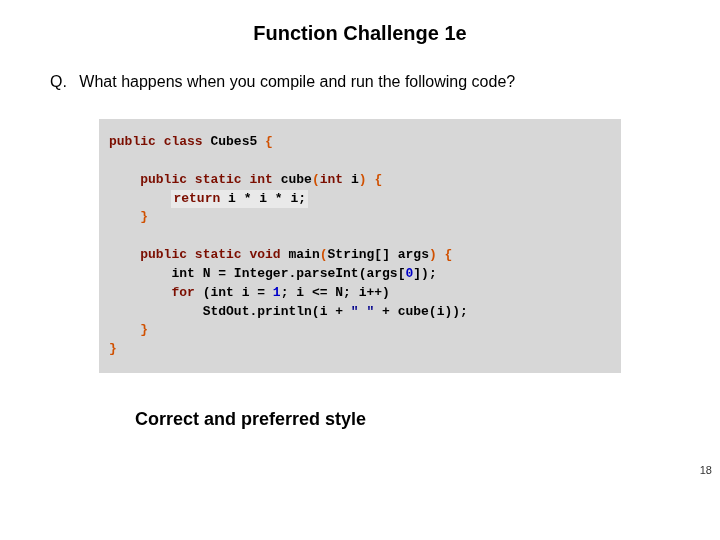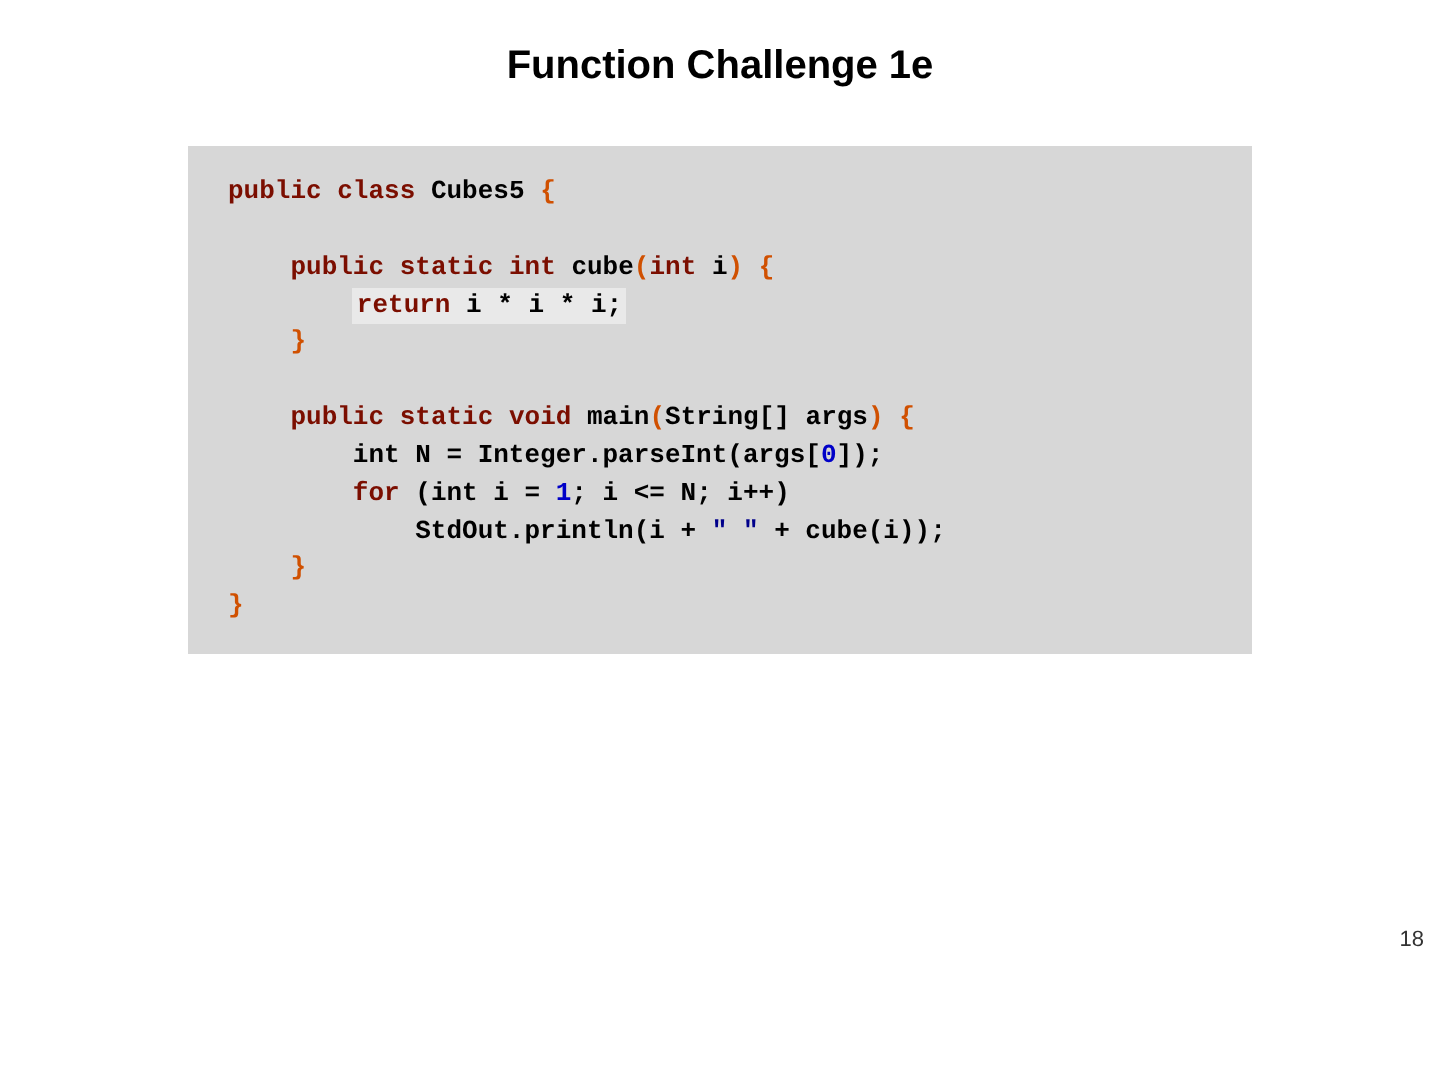--- a/index.html
+++ b/index.html
@@ -29,21 +29,21 @@
     font-size: 16px;
     color: #000;
   }
   .question .q-mark {
     margin-right: 8px;
   }
   .code-box {
     margin: 28px auto 0 auto;
     width: 500px;
     background: #d7d7d7;
-    padding: 14px 12px 14px 20px;
+    padding: 14px 12px 14px 10px;
     font-family: "Courier New", Courier, monospace;
     font-size: 13px;
     font-weight: bold;
     line-height: 1.45;
     white-space: pre;
     color: #000;
     position: relative;
   }
   .kw { color: #7b0e00; }
   .tp { color: #7b0e00; }
@@ -70,30 +70,35 @@
     color: #333;
   }
 </style>
 </head>
 <body>
 
 <div class="slide">
 
   <div class="title">Function Challenge 1e</div>
 
+  <div class="question">
+    <span class="q-mark">Q.</span>
+    <span>What happens when you compile and run the following code?</span>
+  </div>
 
   <div class="code-box"><span class="kw">public</span> <span class="kw">class</span> <span class="id">Cubes5</span> <span class="br">{</span>
 
     <span class="kw">public</span> <span class="kw">static</span> <span class="tp">int</span> <span class="id">cube</span><span class="br">(</span><span class="tp">int</span> <span>i</span><span class="br">)</span> <span class="br">{</span>
         <span class="hl"><span class="kw">return</span> <span>i * i * i;</span></span>
     <span class="br">}</span>
 
     <span class="kw">public</span> <span class="kw">static</span> <span class="tp">void</span> <span class="id">main</span><span class="br">(</span><span class="id">String[]</span> <span>args</span><span class="br">)</span> <span class="br">{</span>
         <span>int N = Integer.parseInt(args[</span><span class="num">0</span><span>]);</span>
         <span class="kw">for</span> <span>(int i = </span><span class="num">1</span><span>; i &lt;= N; i++)</span>
             <span>StdOut.println(i + </span><span class="str">" "</span><span> + cube(i));</span>
     <span class="br">}</span>
 <span class="br">}</span></div>
 
+  <div class="answer">Correct and preferred style</div>
 
   <div class="page-num">18</div>
 
 </div>
 
 </body></html>

